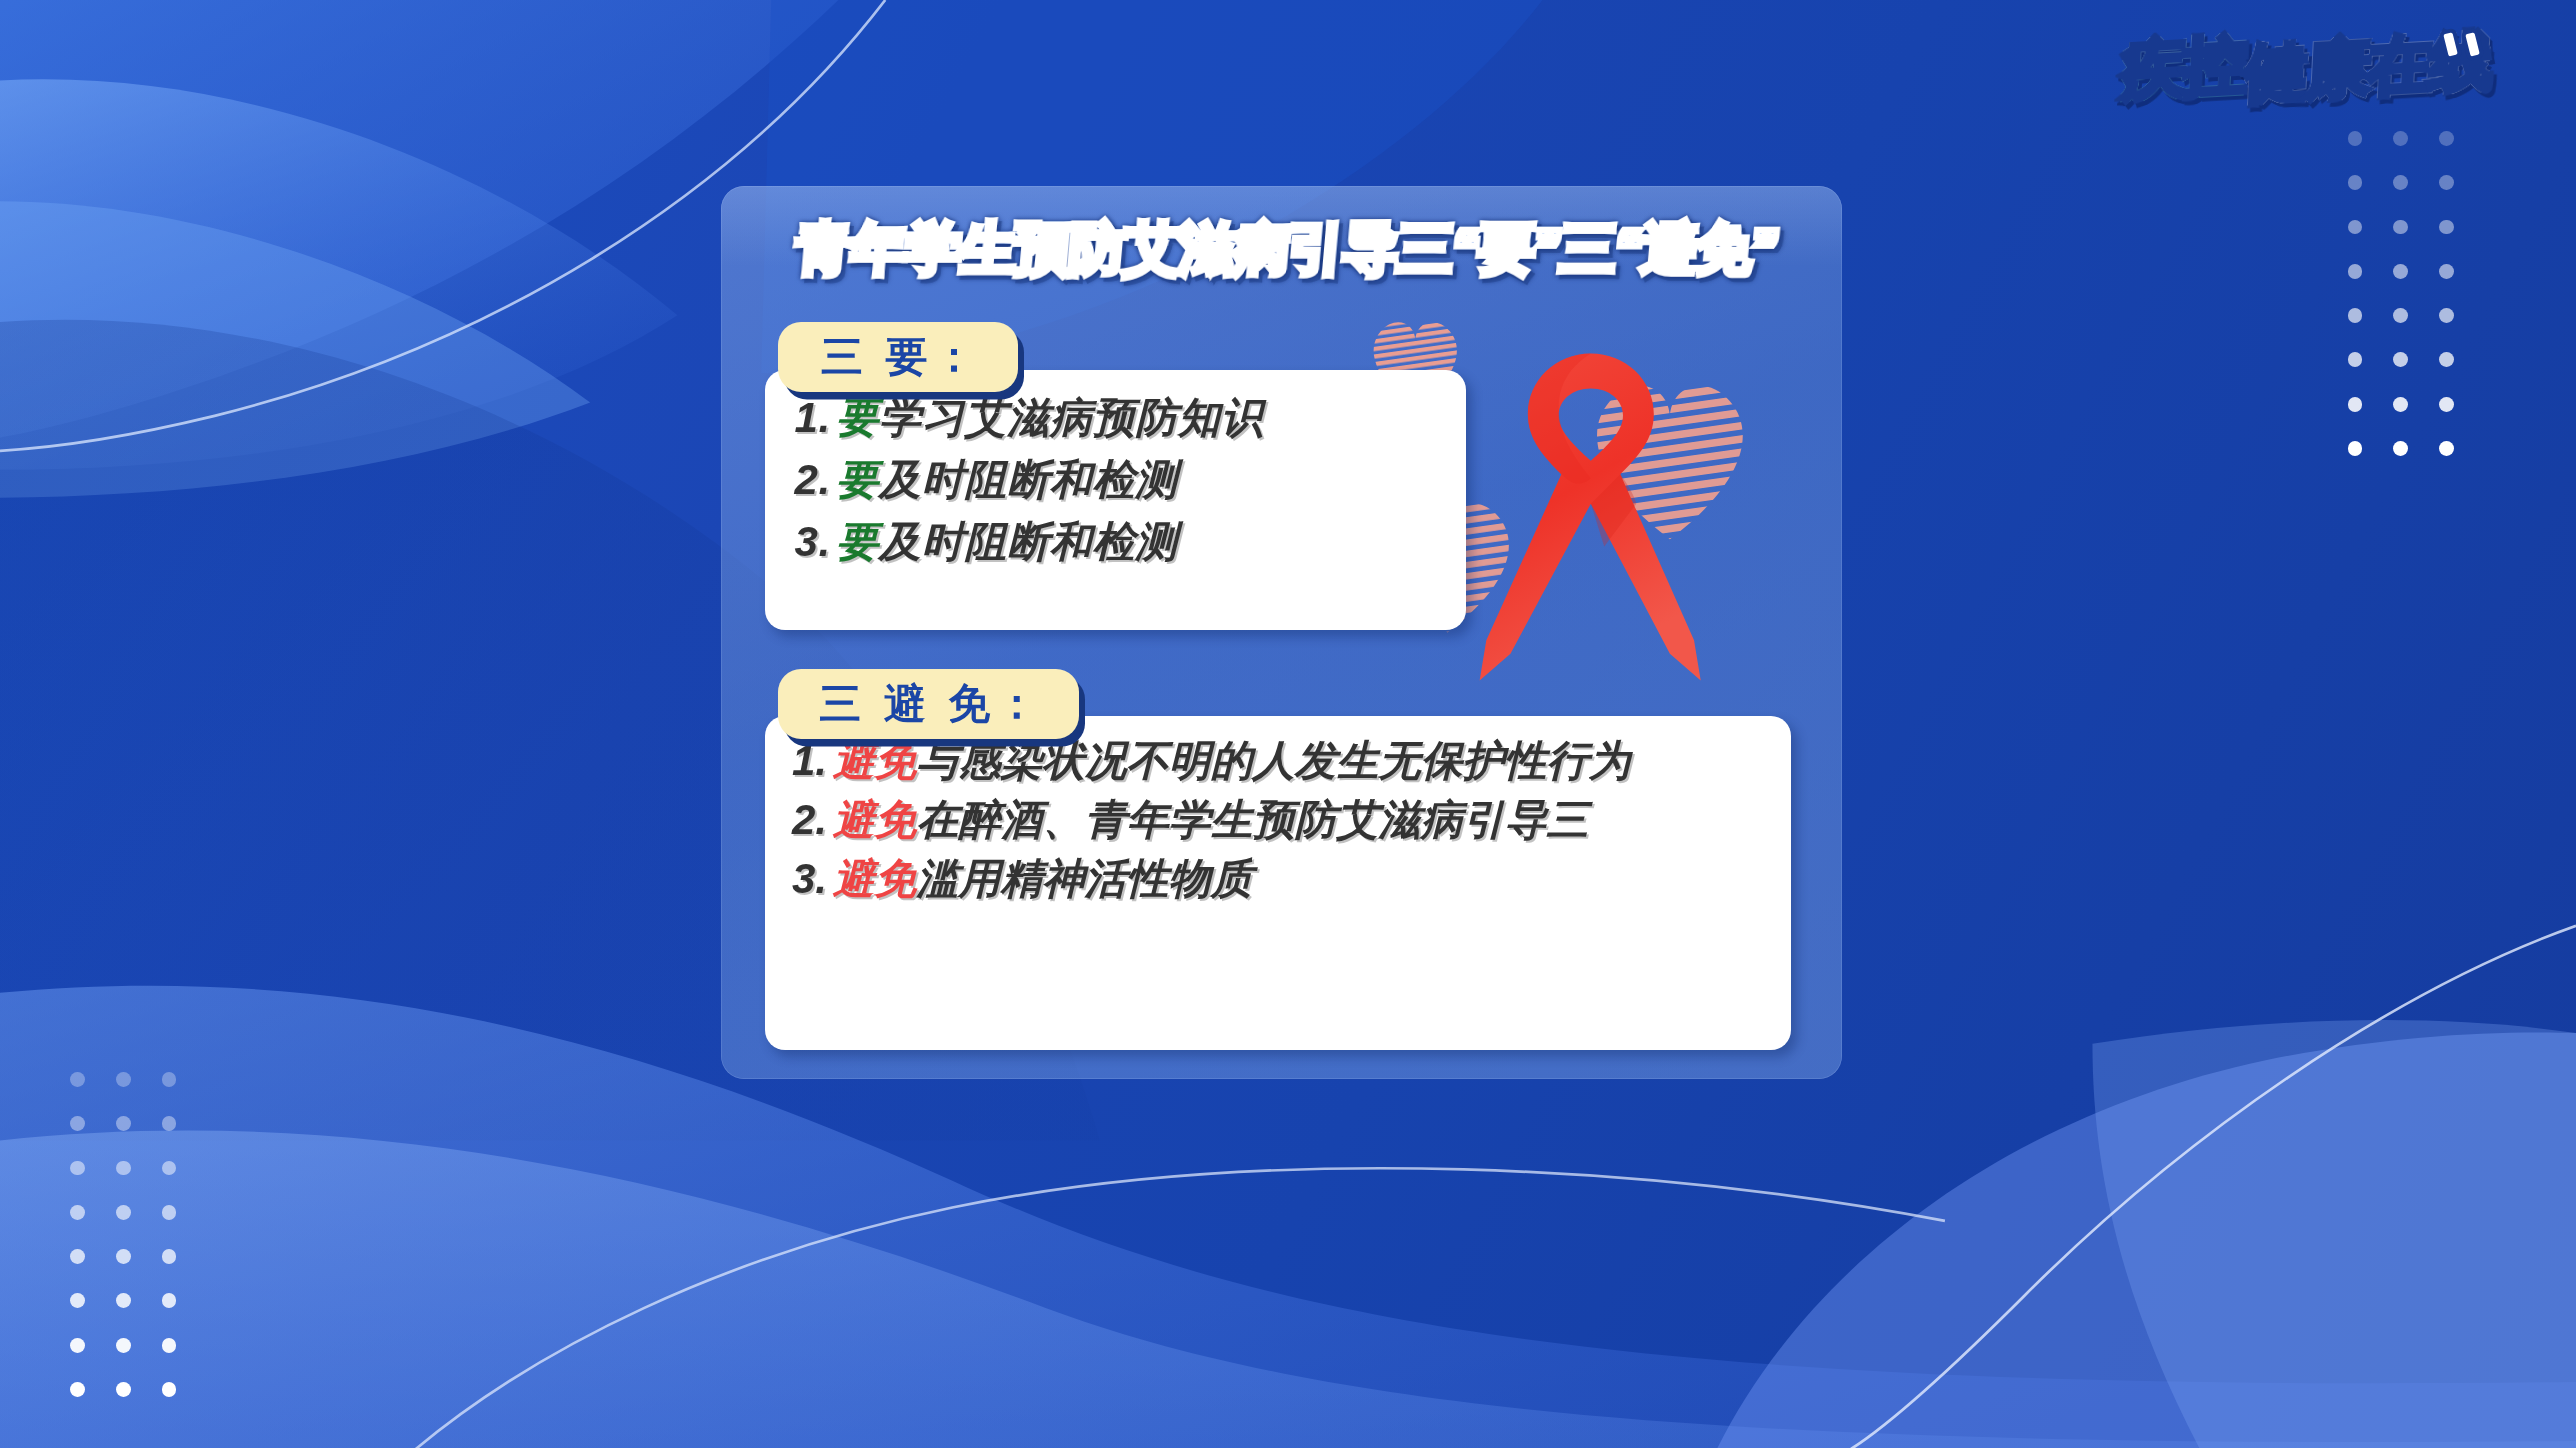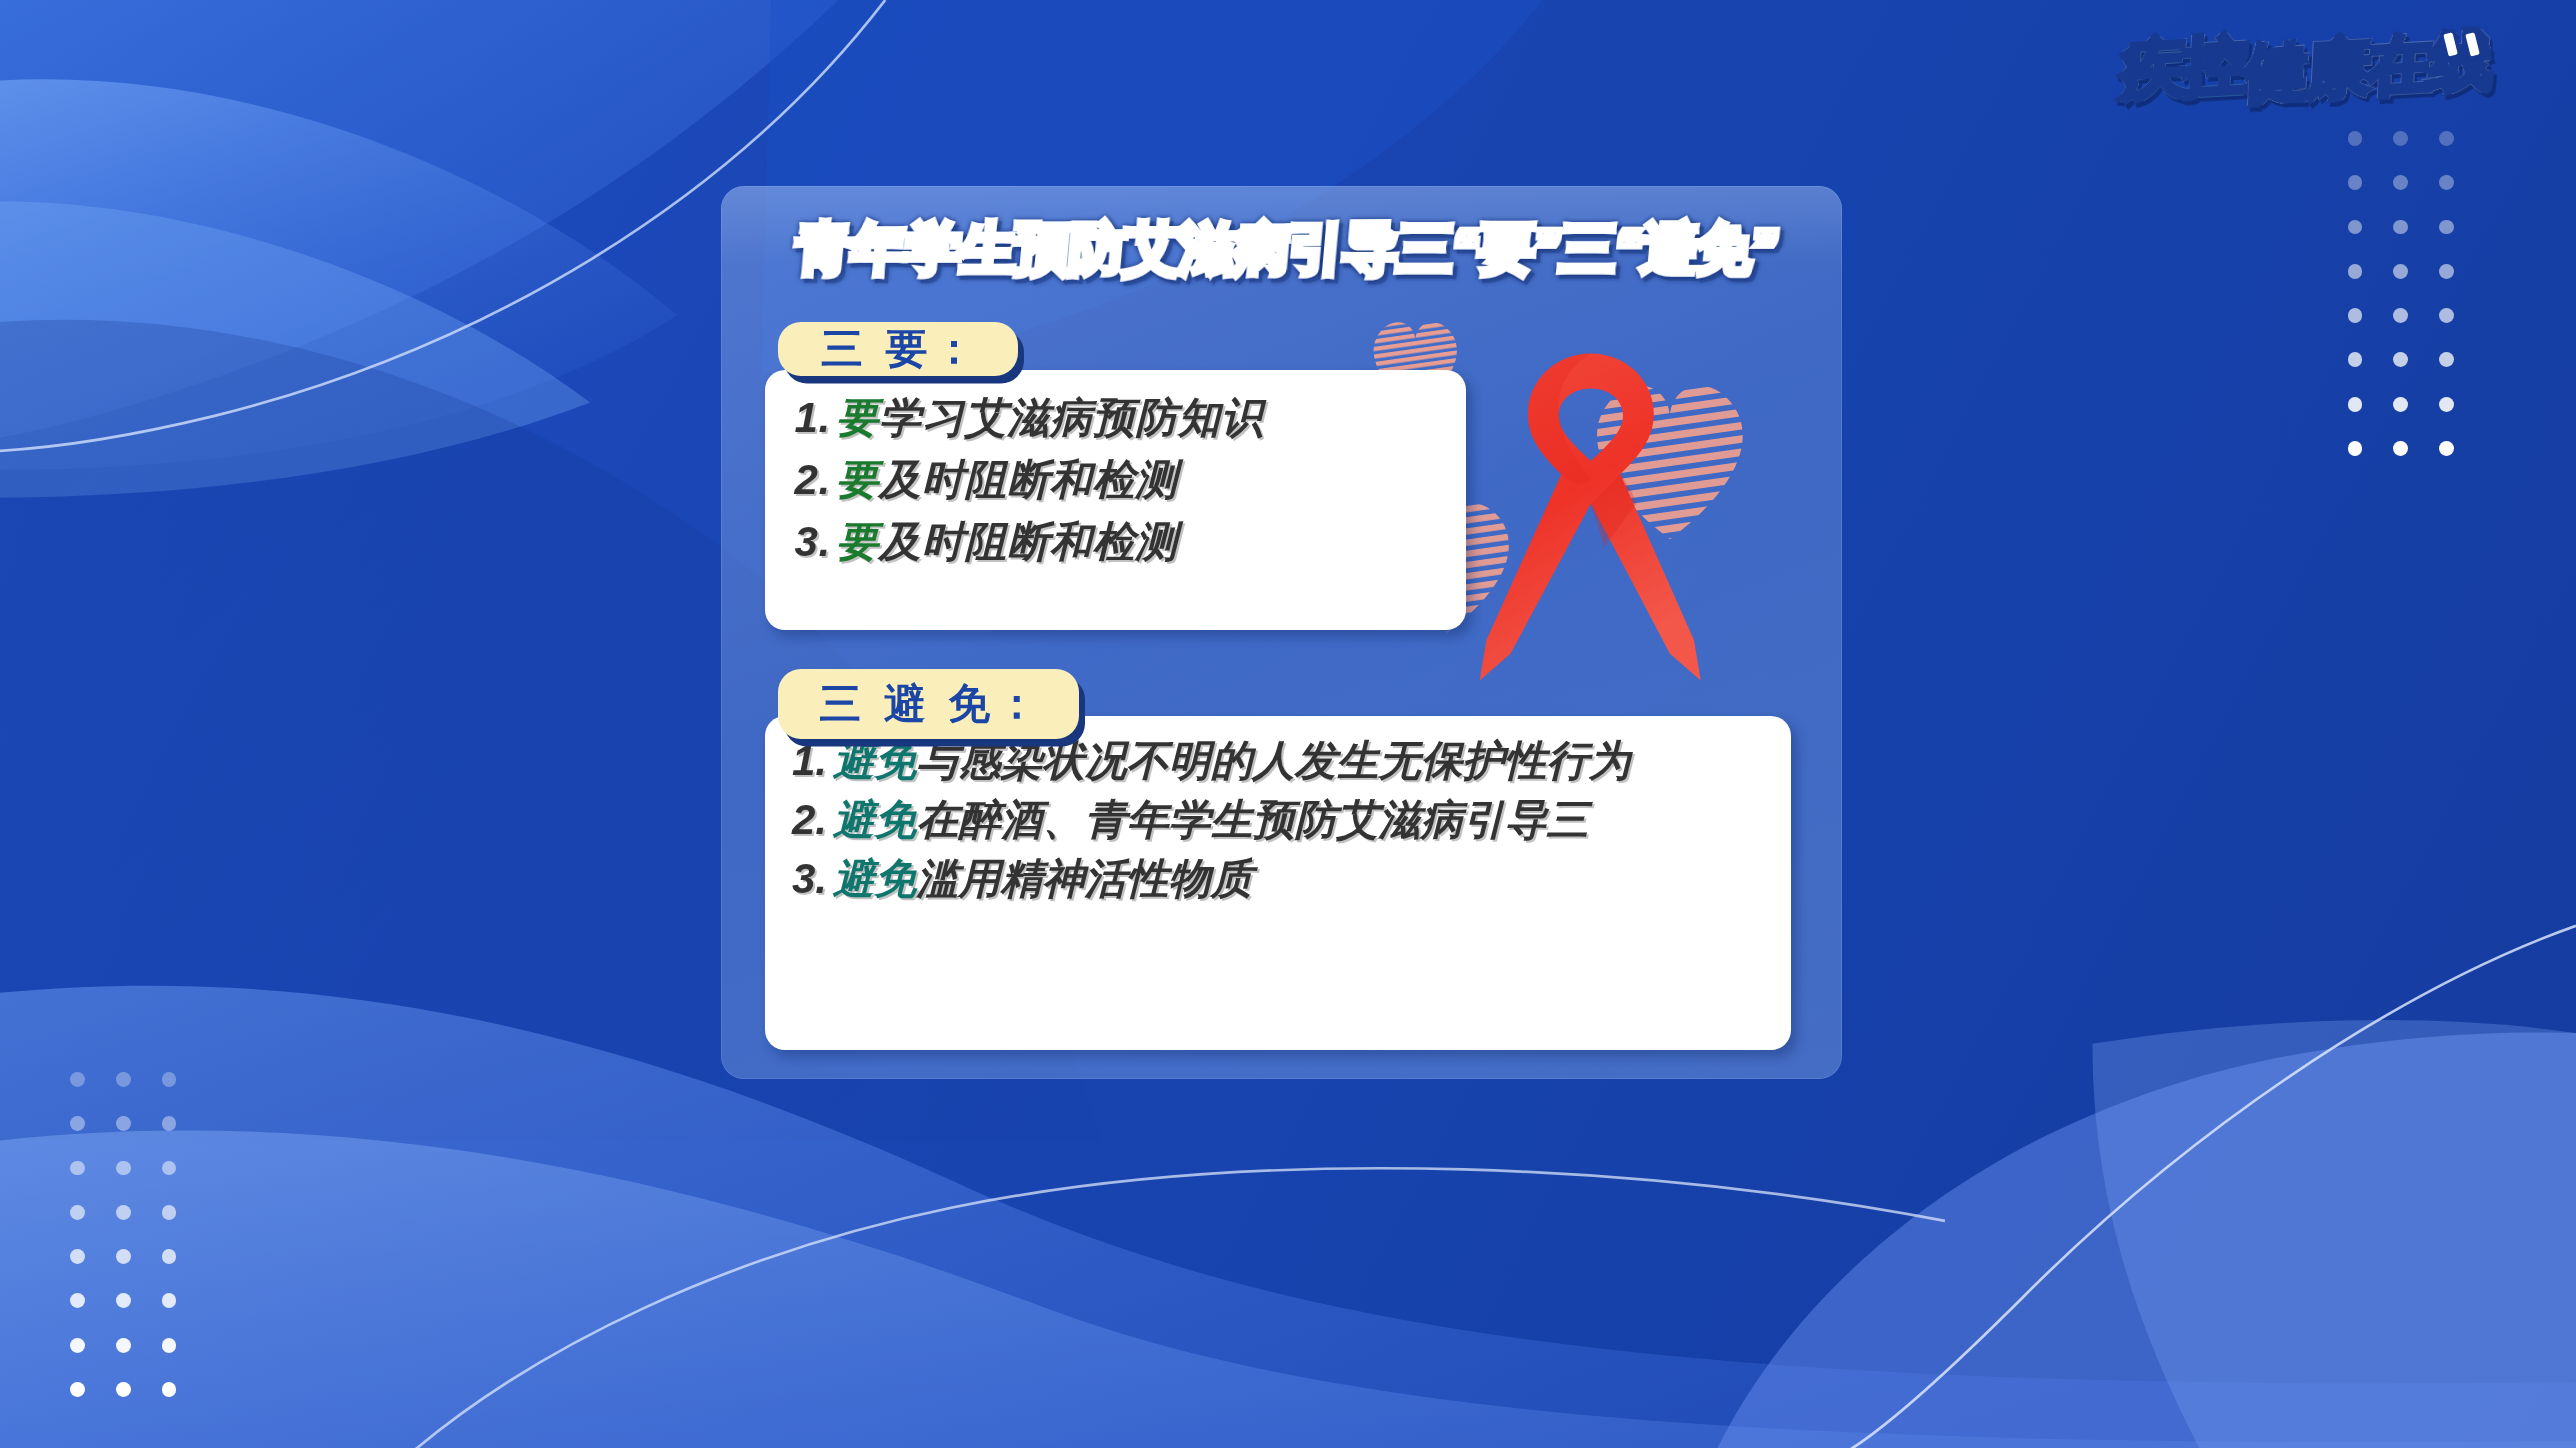--- a/index.html
+++ b/index.html
@@ -65,21 +65,21 @@
     position:absolute;z-index:5;
     background:#FAEEBB;border-radius:23px;
     box-shadow:6px 7.4px 0 0 #18377F;
     display:flex;align-items:center;justify-content:center;
     padding:0 23px;
   }
   .badge-label{
     color:#1B46A6;font-size:42px;font-weight:bold;letter-spacing:5.4px;line-height:1;
     white-space:nowrap;transform:translateX(2.7px);
   }
-  #badge-yao{left:778px;top:322px;width:194px;height:54px;}
+  #badge-yao{left:778px;top:322px;width:194px;height:70px;}
   #badge-bimian{left:778px;top:669px;width:255px;height:70px;align-items:center;}
 
   
   .card{
     position:absolute;background:#ffffff;border-radius:20px;
     box-shadow:5.4px 6.7px 10.7px rgba(8,30,85,.30);
   }
   #card-yao{left:765px;top:370px;width:701px;height:260px;}
   #card-bimian{left:765px;top:716px;width:1026px;height:334px;}
 
@@ -88,21 +88,21 @@
     display:block;white-space:nowrap;
     color:#333333;font-weight:bold;font-style:italic;line-height:1.02;
     text-shadow:2px 2px 0 rgba(120,120,120,.45);
   }
   #card-yao .card-list{padding:27px 0 0 29.5px;}
   #card-yao .card-li{font-size:42px;margin-bottom:19px;letter-spacing:0.7px;}
   #card-bimian .card-list{padding:24px 0 0 27px;}
   #card-bimian .card-li{font-size:42px;margin-bottom:16px;letter-spacing:0px;}
   .num{color:#333;padding-right:5.4px;}
   .kw-green{color:#1A7A2E;}
-  .kw-red{color:#0f766e;}
+  .kw-red{color:#ef4444;}
   .sub-line{padding-left:42px;}
 
   
   #art{position:absolute;left:1355px;top:305px;width:469px;height:396px;}
 </style>
 </head>
 <body>
 
 <div id="stage">
 

